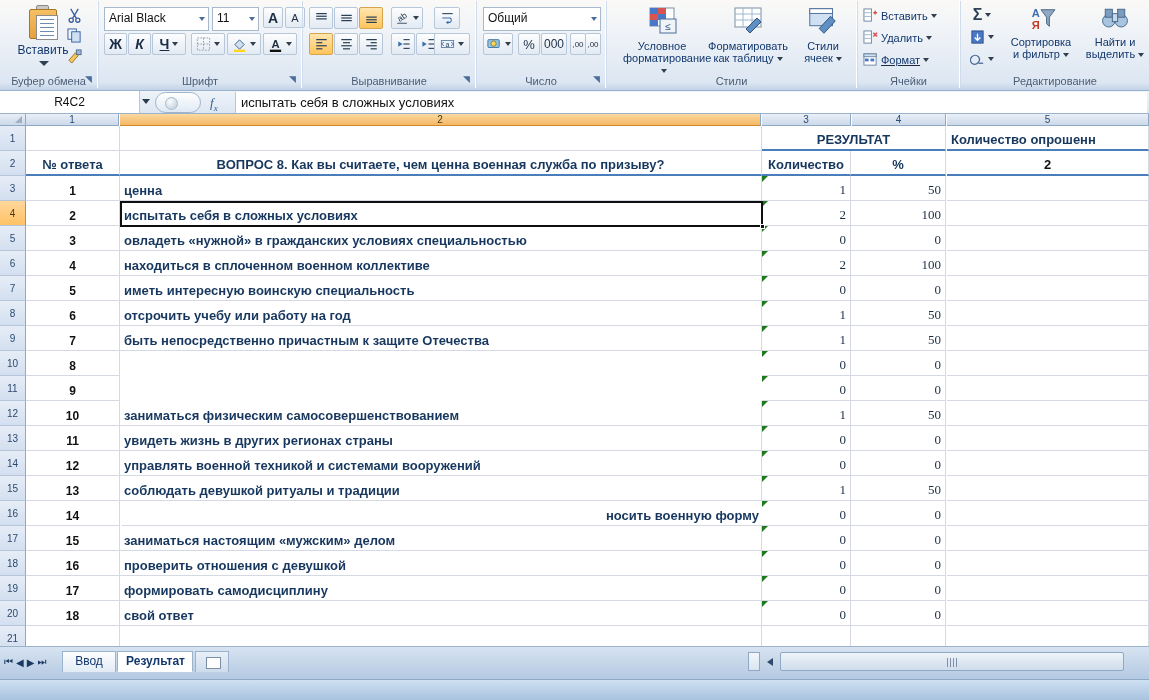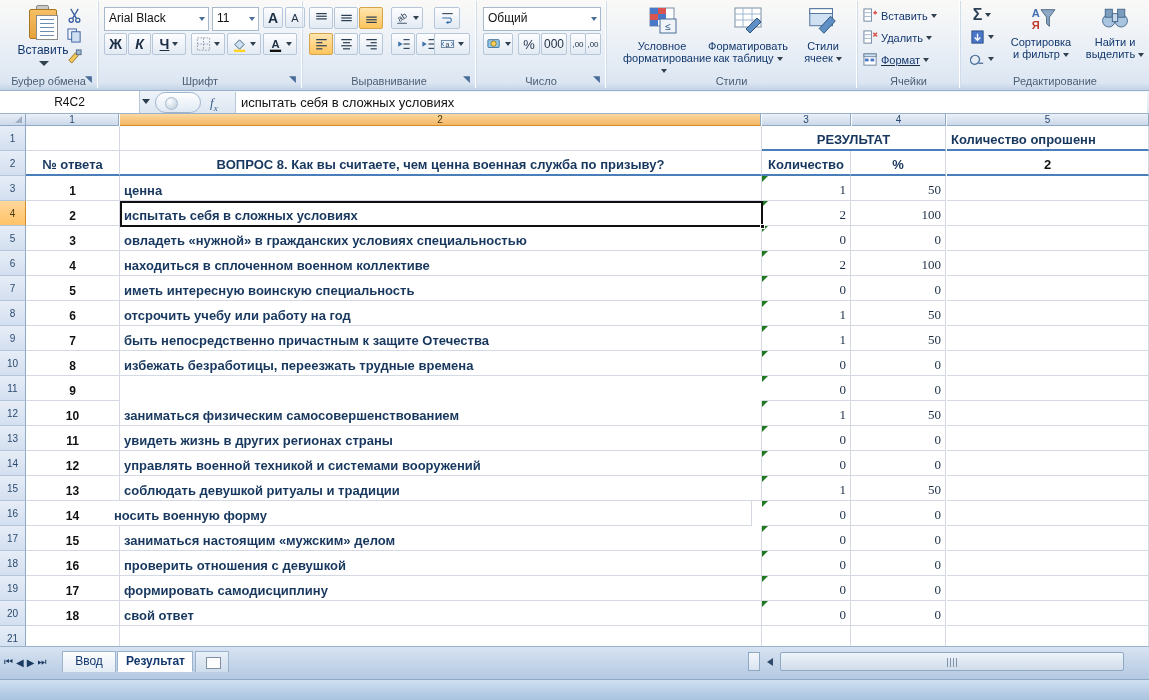--- a/index.html
+++ b/index.html
@@ -795,23 +795,20 @@
       <div class="cell r num" style="left:825px;top:200px;width:95px;height:25px;">
           <span class="txt">50</span>
         </div>
       <div class="cell" style="left:921px;top:200px;width:202px;height:25px;">
           <span class="txt"></span>
         </div>
 
       <div class="cell c bold" style="left:0;top:225px;width:94px;height:25px;">
           <span class="txt">8</span>
         </div>
-      <div class="cell bold navy" style="left:94px;top:225px;width:642px;height:25px;">
-          <span class="txt" style="font-size:13px;">избежать безработицы, переезжать трудные времена</span>
-        </div>
       <div class="cell r num" style="left:736px;top:225px;width:89px;height:25px;">
           <span class="errmark"></span>
           <span class="txt">0</span>
         </div>
       <div class="cell r num" style="left:825px;top:225px;width:95px;height:25px;">
           <span class="txt">0</span>
         </div>
       <div class="cell" style="left:921px;top:225px;width:202px;height:25px;">
           <span class="txt"></span>
         </div>
@@ -894,21 +891,21 @@
       <div class="cell r num" style="left:825px;top:350px;width:95px;height:25px;">
           <span class="txt">50</span>
         </div>
       <div class="cell" style="left:921px;top:350px;width:202px;height:25px;">
           <span class="txt"></span>
         </div>
 
       <div class="cell c bold" style="left:0;top:375px;width:94px;height:25px;">
           <span class="txt">14</span>
         </div>
-      <div class="cell bold navy" style="left:84px;top:375px;width:642px;height:25px;">
+      <div class="cell bold navy" style="left:96px;top:375px;width:642px;height:25px;text-align:right;">
           <span class="txt" style="font-size:13px;">носить военную форму</span>
         </div>
       <div class="cell r num" style="left:736px;top:375px;width:89px;height:25px;">
           <span class="errmark"></span>
           <span class="txt">0</span>
         </div>
       <div class="cell r num" style="left:825px;top:375px;width:95px;height:25px;">
           <span class="txt">0</span>
         </div>
       <div class="cell" style="left:921px;top:375px;width:202px;height:25px;">

